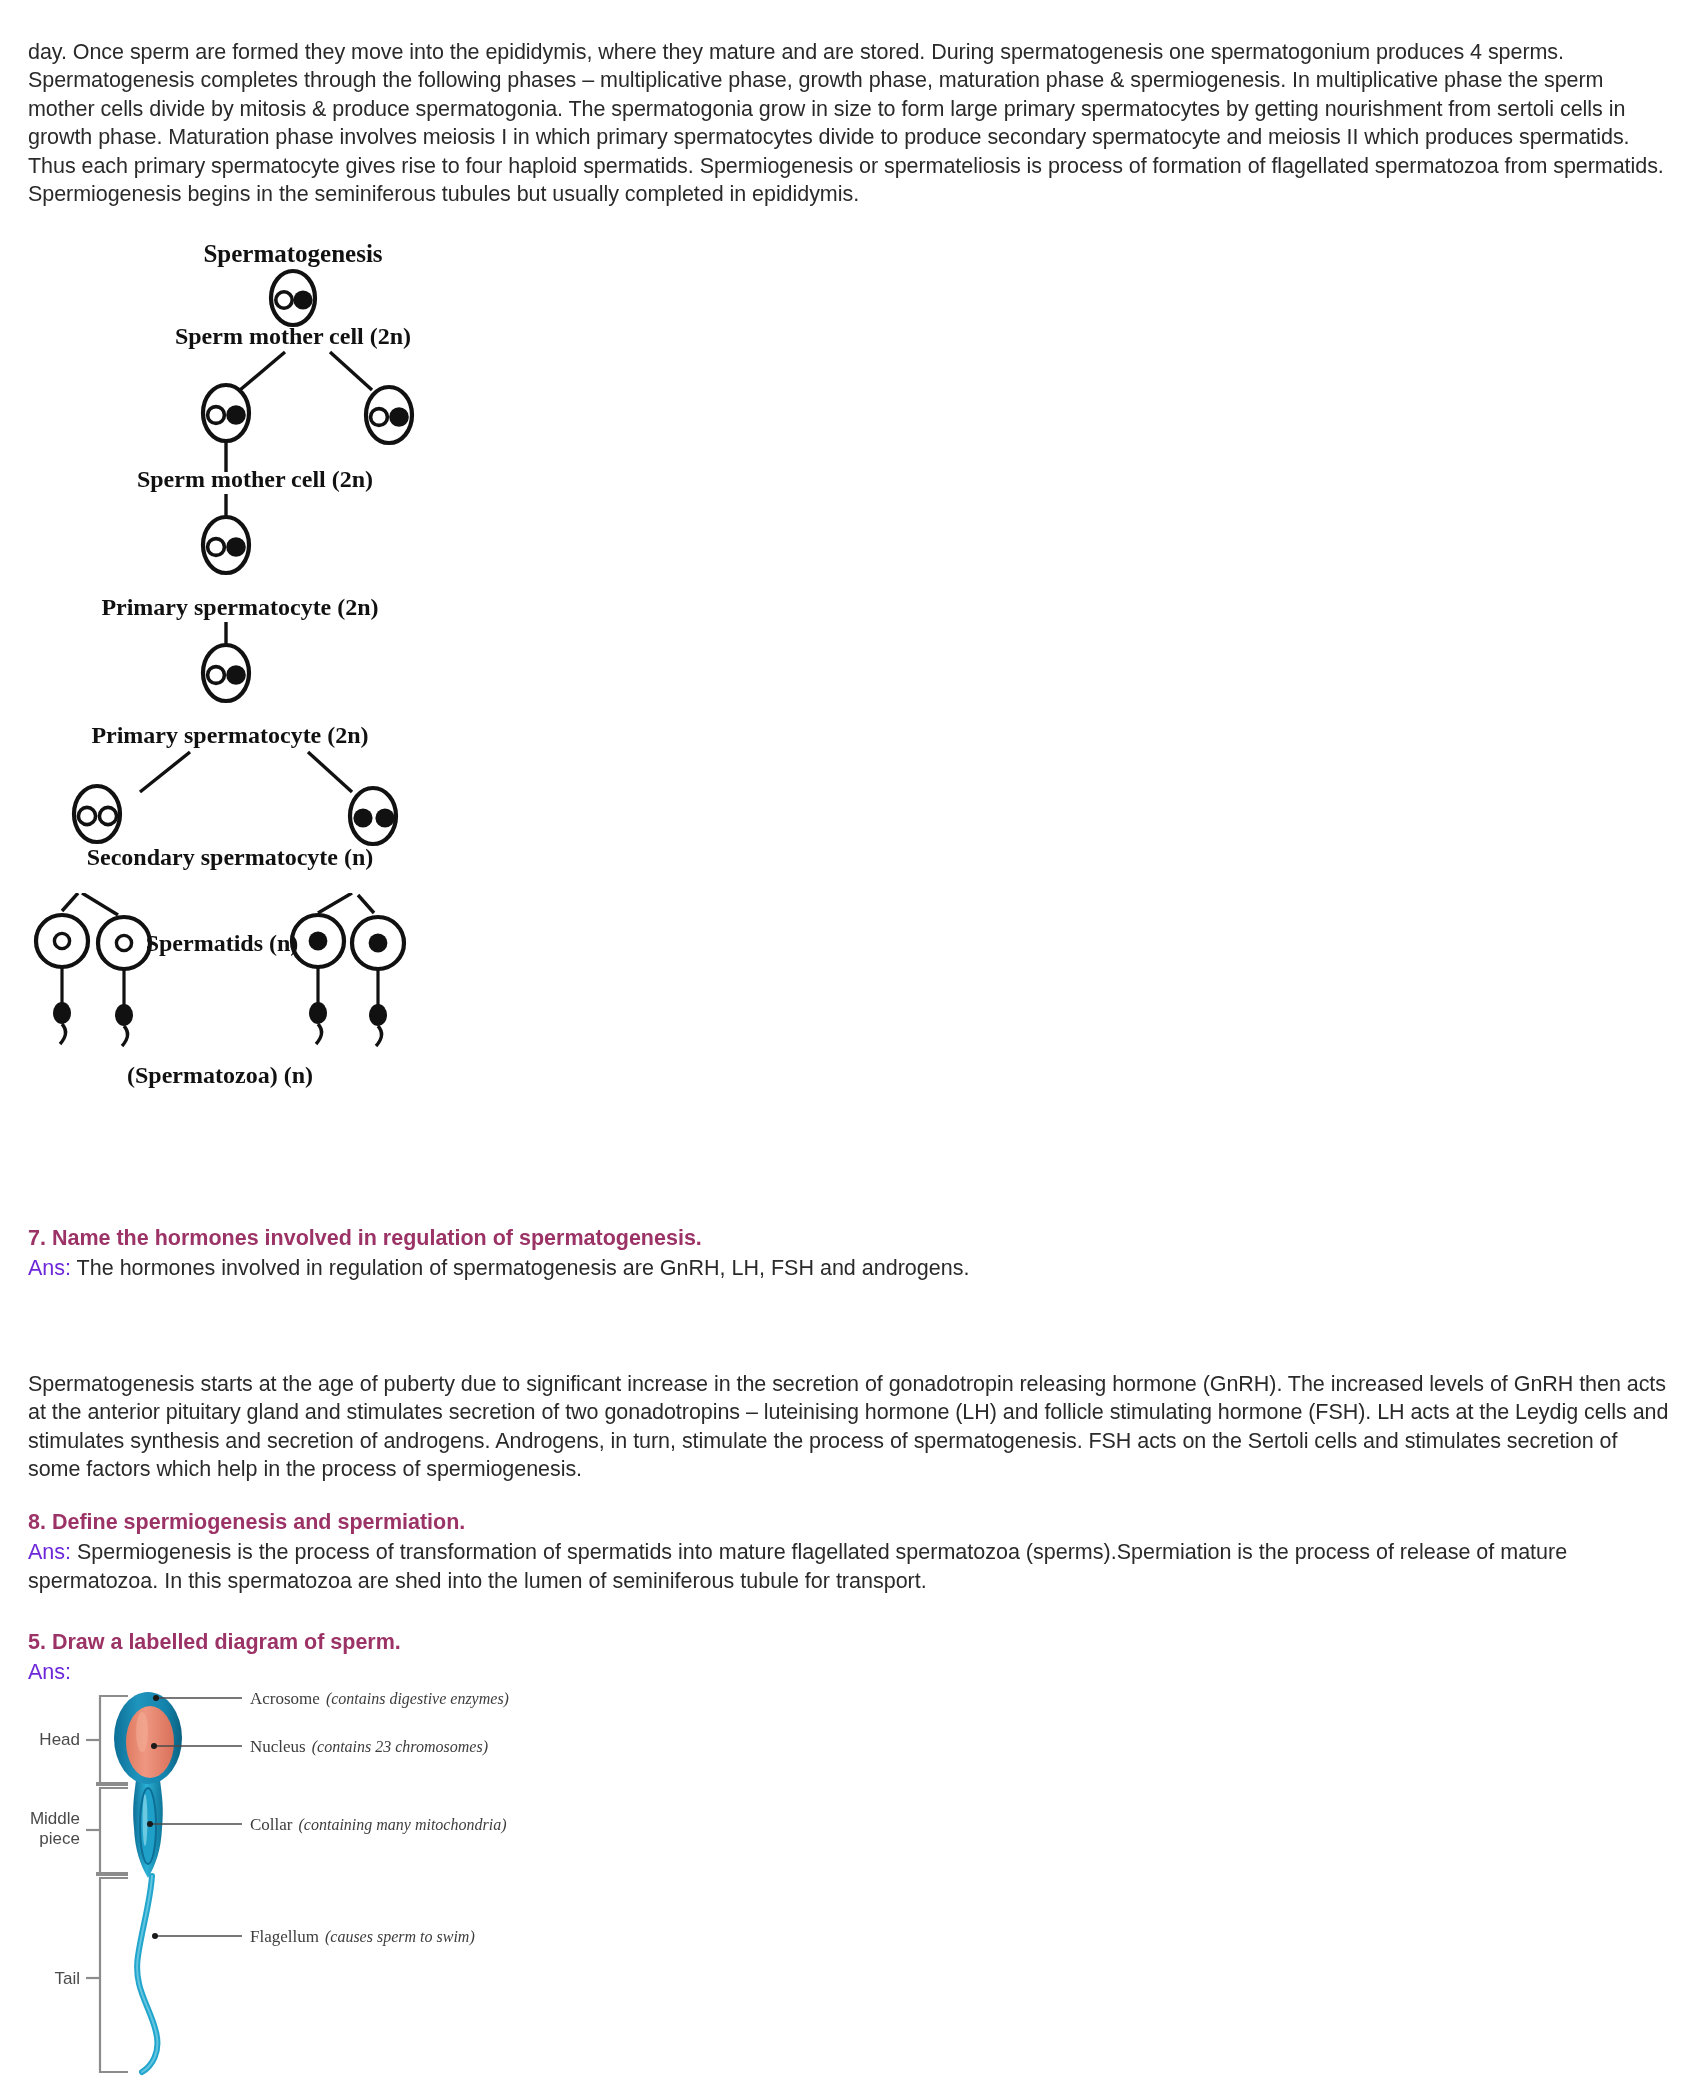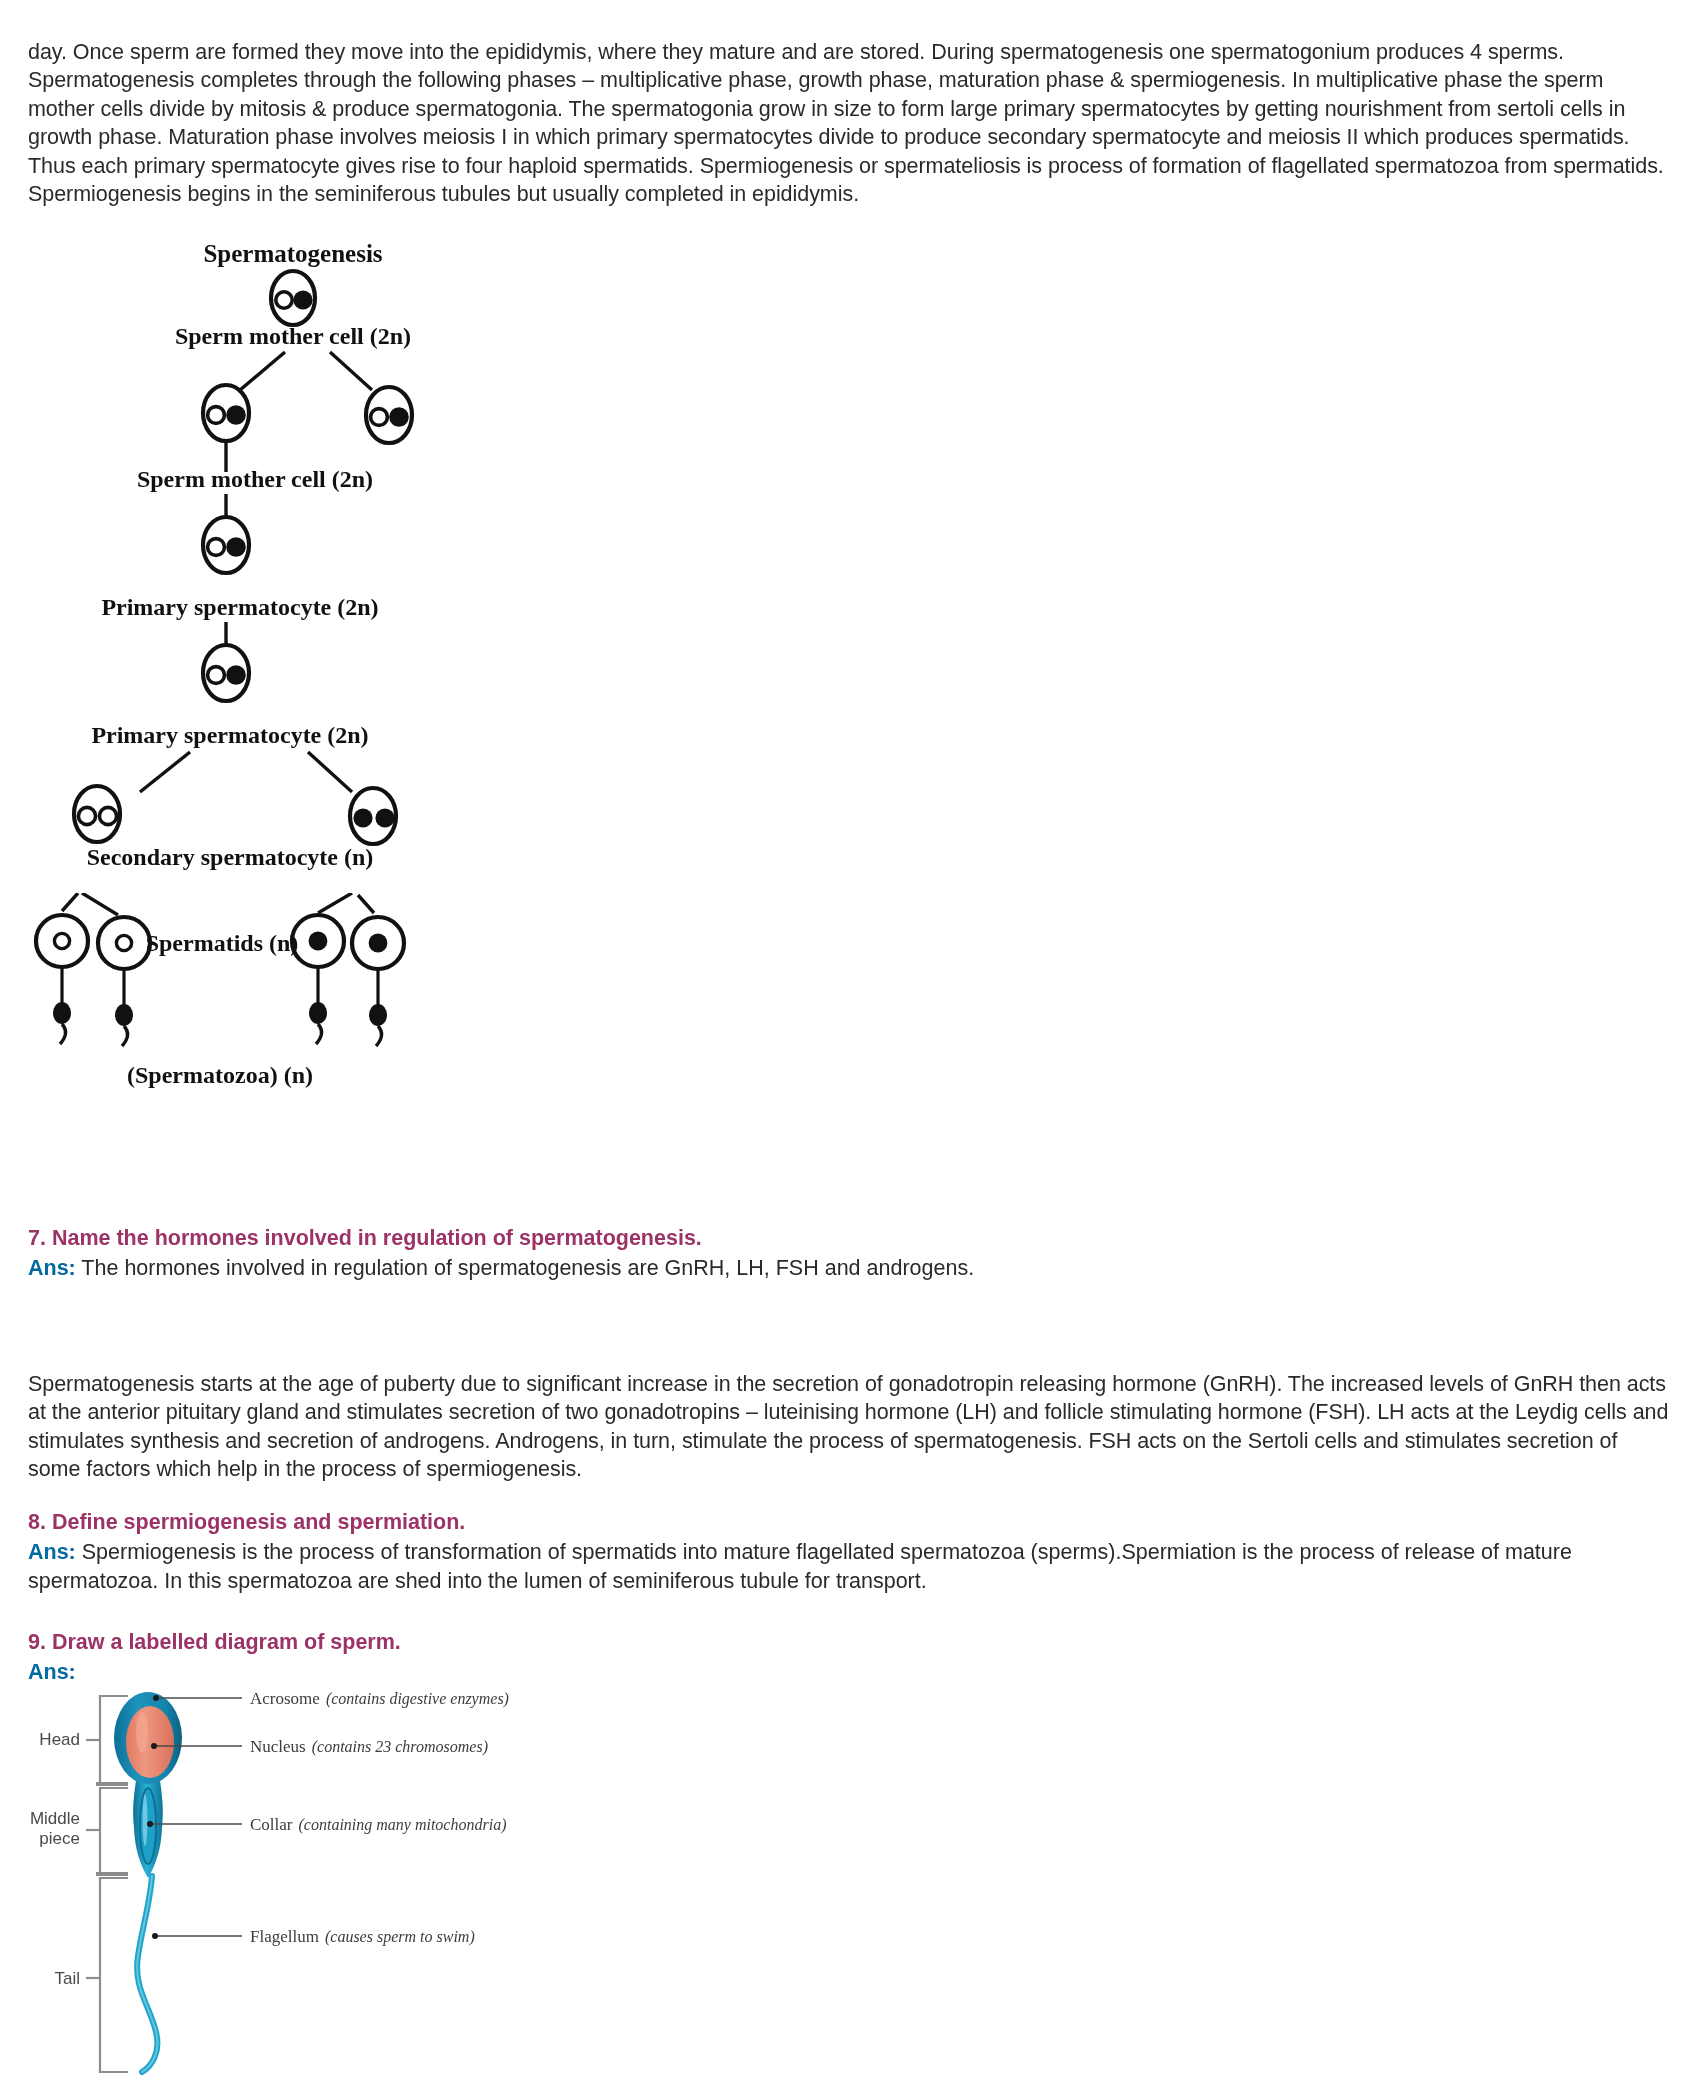--- a/index.html
+++ b/index.html
@@ -40,21 +40,21 @@
     font-weight: bold;
     color: #9c3366;
     margin: 8px 0 2px 0;
   }
   .a-line {
     font-size: 21.5px;
     line-height: 28.6px;
     color: #2a2a2a;
     margin: 0;
   }
-  .ans-tag { color: #0369a1; font-weight: bold; margin-top: 44px; }
+  .ans-tag { color: #6d28d9; font-weight: normal; margin-top: 44px; }
 
   #qa-7 { top: 1216px; }
   #qa-8 { top: 1500px; }
   #qa-9 { top: 1620px; }
 
   
   #spermatogenesis-figure {
     position: absolute;
     left: 0px;
     top: 240px;
@@ -214,21 +214,21 @@
   </div>
 
   <p class="prose" id="q7-explanation">Spermatogenesis starts at the age of puberty due to significant increase in the secretion of gonadotropin releasing hormone (GnRH). The increased levels of GnRH then acts at the anterior pituitary gland and stimulates secretion of two gonadotropins – luteinising hormone (LH) and follicle stimulating hormone (FSH). LH acts at the Leydig cells and stimulates synthesis and secretion of androgens. Androgens, in turn, stimulate the process of spermatogenesis. FSH acts on the Sertoli cells and stimulates secretion of some factors which help in the process of spermiogenesis.</p>
 
   <div class="qa-block" id="qa-8">
     <p class="q-head">8. Define spermiogenesis and spermiation.</p>
     <p class="a-line"><span class="ans-tag">Ans:</span><span> Spermiogenesis is the process of transformation of spermatids into mature flagellated spermatozoa (sperms).Spermiation is the process of release of mature spermatozoa. In this spermatozoa are shed into the lumen of seminiferous tubule for transport.</span></p>
   </div>
 
   <div class="qa-block" id="qa-9">
-    <p class="q-head">9. Draw a labelled diagram of sperm.</p>
+    <p class="q-head">5. Draw a labelled diagram of sperm.</p>
     <p class="a-line"><span class="ans-tag">Ans:</span><span></span></p>
   </div>
 
   <div id="sperm-figure">
     <svg width="640" height="390" viewBox="0 0 640 390" xmlns="http://www.w3.org/2000/svg">
       <defs>
         <linearGradient id="headTeal" x1="0" y1="0" x2="1" y2="0">
           <stop offset="0%" stop-color="#0d6f96"></stop>
           <stop offset="35%" stop-color="#1e94bd"></stop>
           <stop offset="75%" stop-color="#1484ad"></stop>

